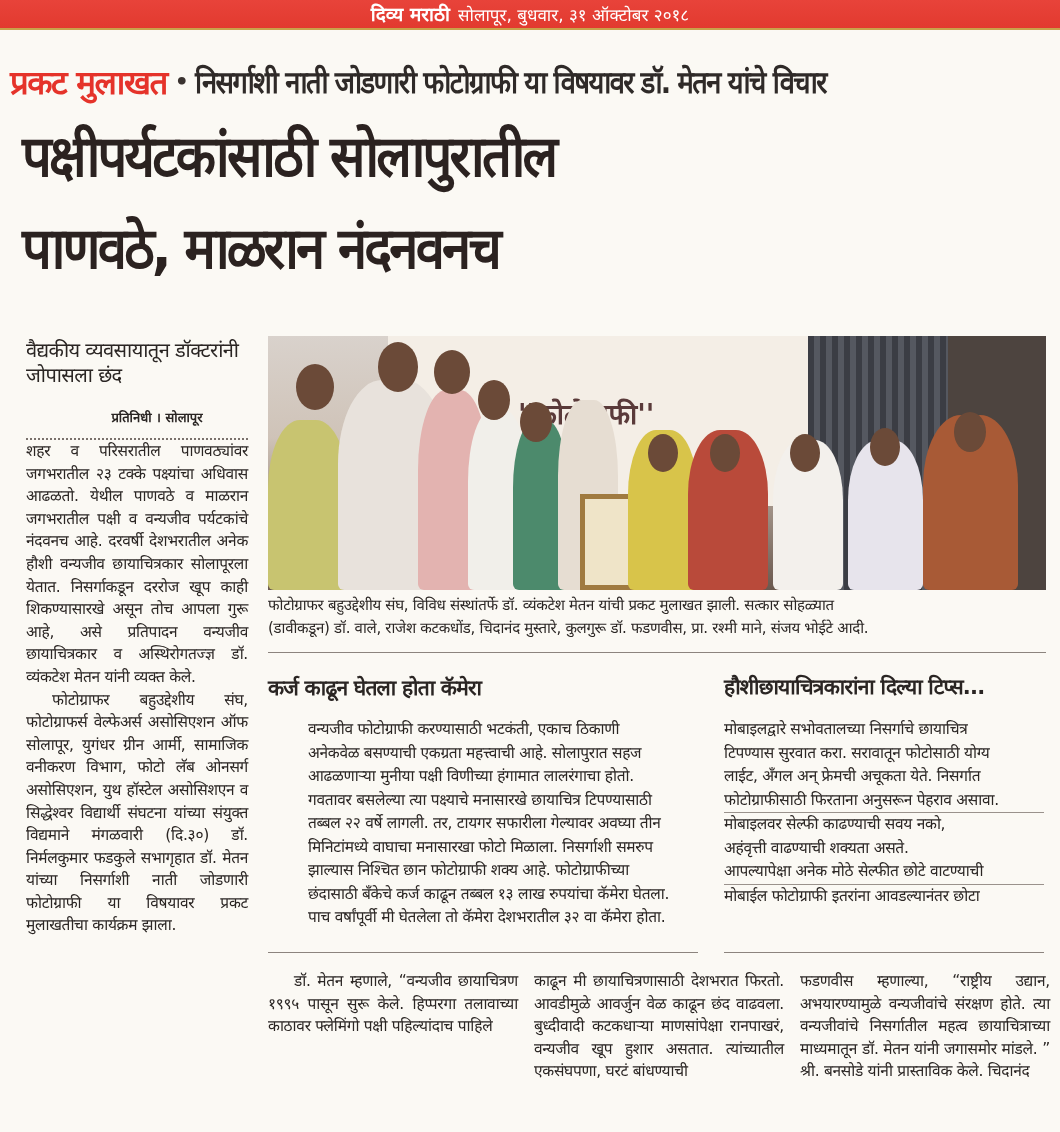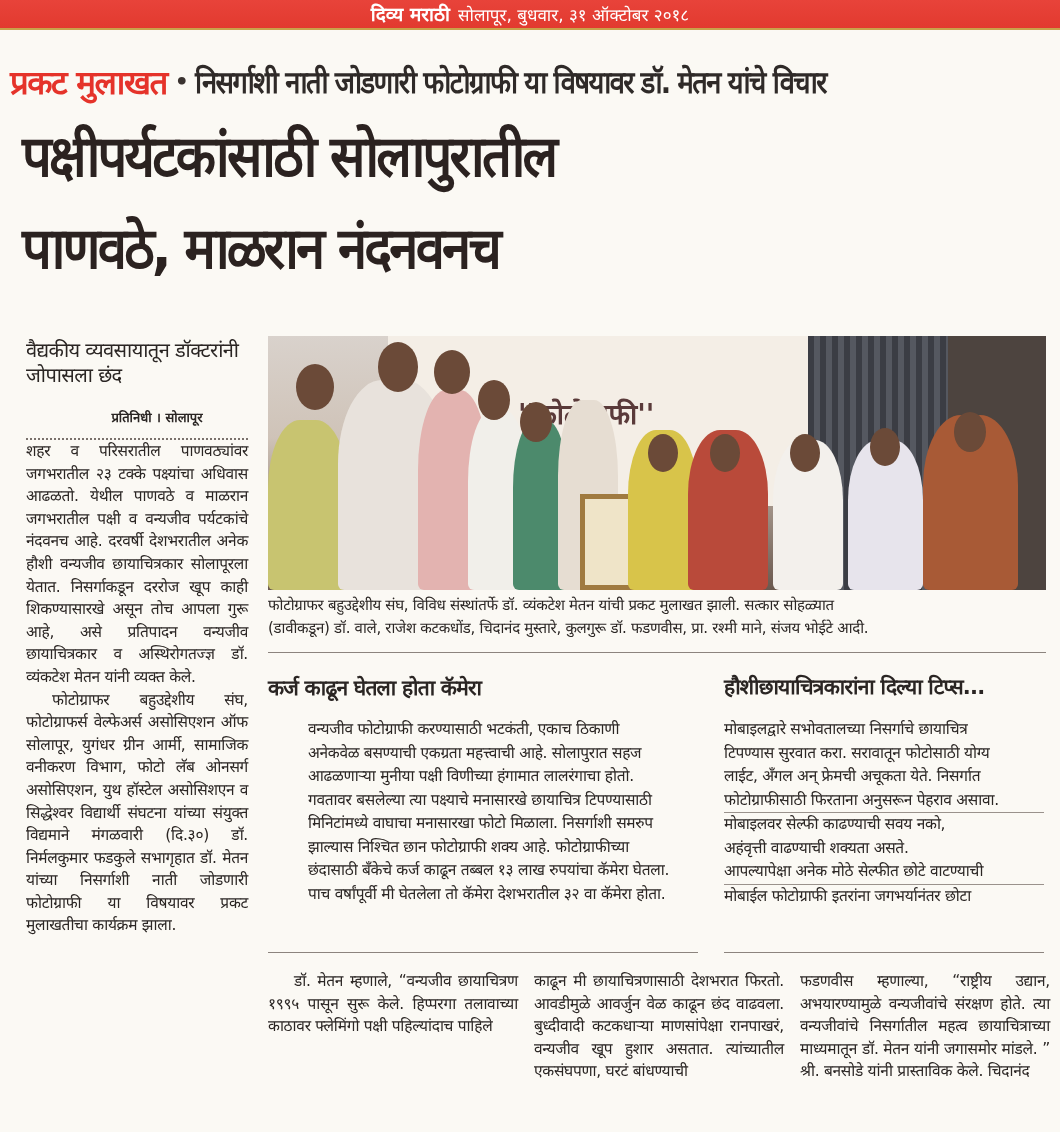--- a/index.html
+++ b/index.html
@@ -128,41 +128,42 @@
   <div>(डावीकडून) डॉ. वाले, राजेश कटकधोंड, चिदानंद मुस्तारे, कुलगुरू डॉ. फडणवीस, प्रा. रश्मी माने, संजय भोईटे आदी.</div>
 </div>
 <div class="rule" style="left:268px;top:652px;width:778px;"></div>
 
 <div class="sec-title" style="left:268px;top:673px;">कर्ज काढून घेतला होता कॅमेरा</div>
 <div class="box-text" style="left:264px;top:718px;width:430px;margin-left:44px;">
   <p>वन्यजीव फोटोग्राफी करण्यासाठी भटकंती, एकाच ठिकाणी</p>
   <p>अनेकवेळ बसण्याची एकग्रता महत्त्वाची आहे. सोलापुरात सहज</p>
   <p>आढळणाऱ्या मुनीया पक्षी विणीच्या हंगामात लालरंगाचा होतो.</p>
   <p>गवतावर बसलेल्या त्या पक्ष्याचे मनासारखे छायाचित्र टिपण्यासाठी</p>
+  <p>तब्बल २२ वर्षे लागली. तर, टायगर सफारीला गेल्यावर अवघ्या तीन</p>
   <p>मिनिटांमध्ये वाघाचा मनासारखा फोटो मिळाला. निसर्गाशी समरुप</p>
   <p>झाल्यास निश्चित छान फोटोग्राफी शक्य आहे. फोटोग्राफीच्या</p>
   <p>छंदासाठी बँकेचे कर्ज काढून तब्बल १३ लाख रुपयांचा कॅमेरा घेतला.</p>
   <p>पाच वर्षांपूर्वी मी घेतलेला तो कॅमेरा देशभरातील ३२ वा कॅमेरा होता.</p>
 </div>
 
 <div class="sec-title" style="left:724px;top:672px;">हौशीछायाचित्रकारांना दिल्या टिप्स...</div>
 <div class="box-text" style="left:724px;top:718px;width:320px;">
   <div>
     <p>मोबाइलद्वारे सभोवतालच्या निसर्गाचे छायाचित्र</p>
     <p>टिपण्यास सुरवात करा. सरावातून फोटोसाठी योग्य</p>
     <p>लाईट, अँगल अन् फ्रेमची अचूकता येते.  निसर्गात</p>
     <p>फोटोग्राफीसाठी फिरताना अनुसरून पेहराव असावा.</p>
   </div>
   <div class="tip">
     <p>मोबाइलवर सेल्फी काढण्याची सवय नको,</p>
     <p>अहंवृत्ती वाढण्याची शक्यता असते.</p>
     <p>आपल्यापेक्षा अनेक मोठे सेल्फीत छोटे वाटण्याची</p>
   </div>
   <div class="tip">
-    <p>मोबाईल फोटोग्राफी इतरांना जगभर्यानंतर छोटा</p>
+    <p>मोबाईल फोटोग्राफी इतरांना आवडल्यानंतर छोटा</p>
   </div>
 </div>
 
 <div class="rule" style="left:268px;top:952px;width:430px;"></div>
 <div class="rule" style="left:724px;top:952px;width:320px;"></div>
 
 <div class="bottom-col" style="left:268px;">
   <p class="body-text para-indent">डॉ. मेतन म्हणाले, “वन्यजीव छायाचित्रण १९९५ पासून सुरू केले. हिप्परगा तलावाच्या काठावर फ्लेमिंगो पक्षी पहिल्यांदाच पाहिले</p>
 </div>
 <div class="bottom-col" style="left:534px;">

